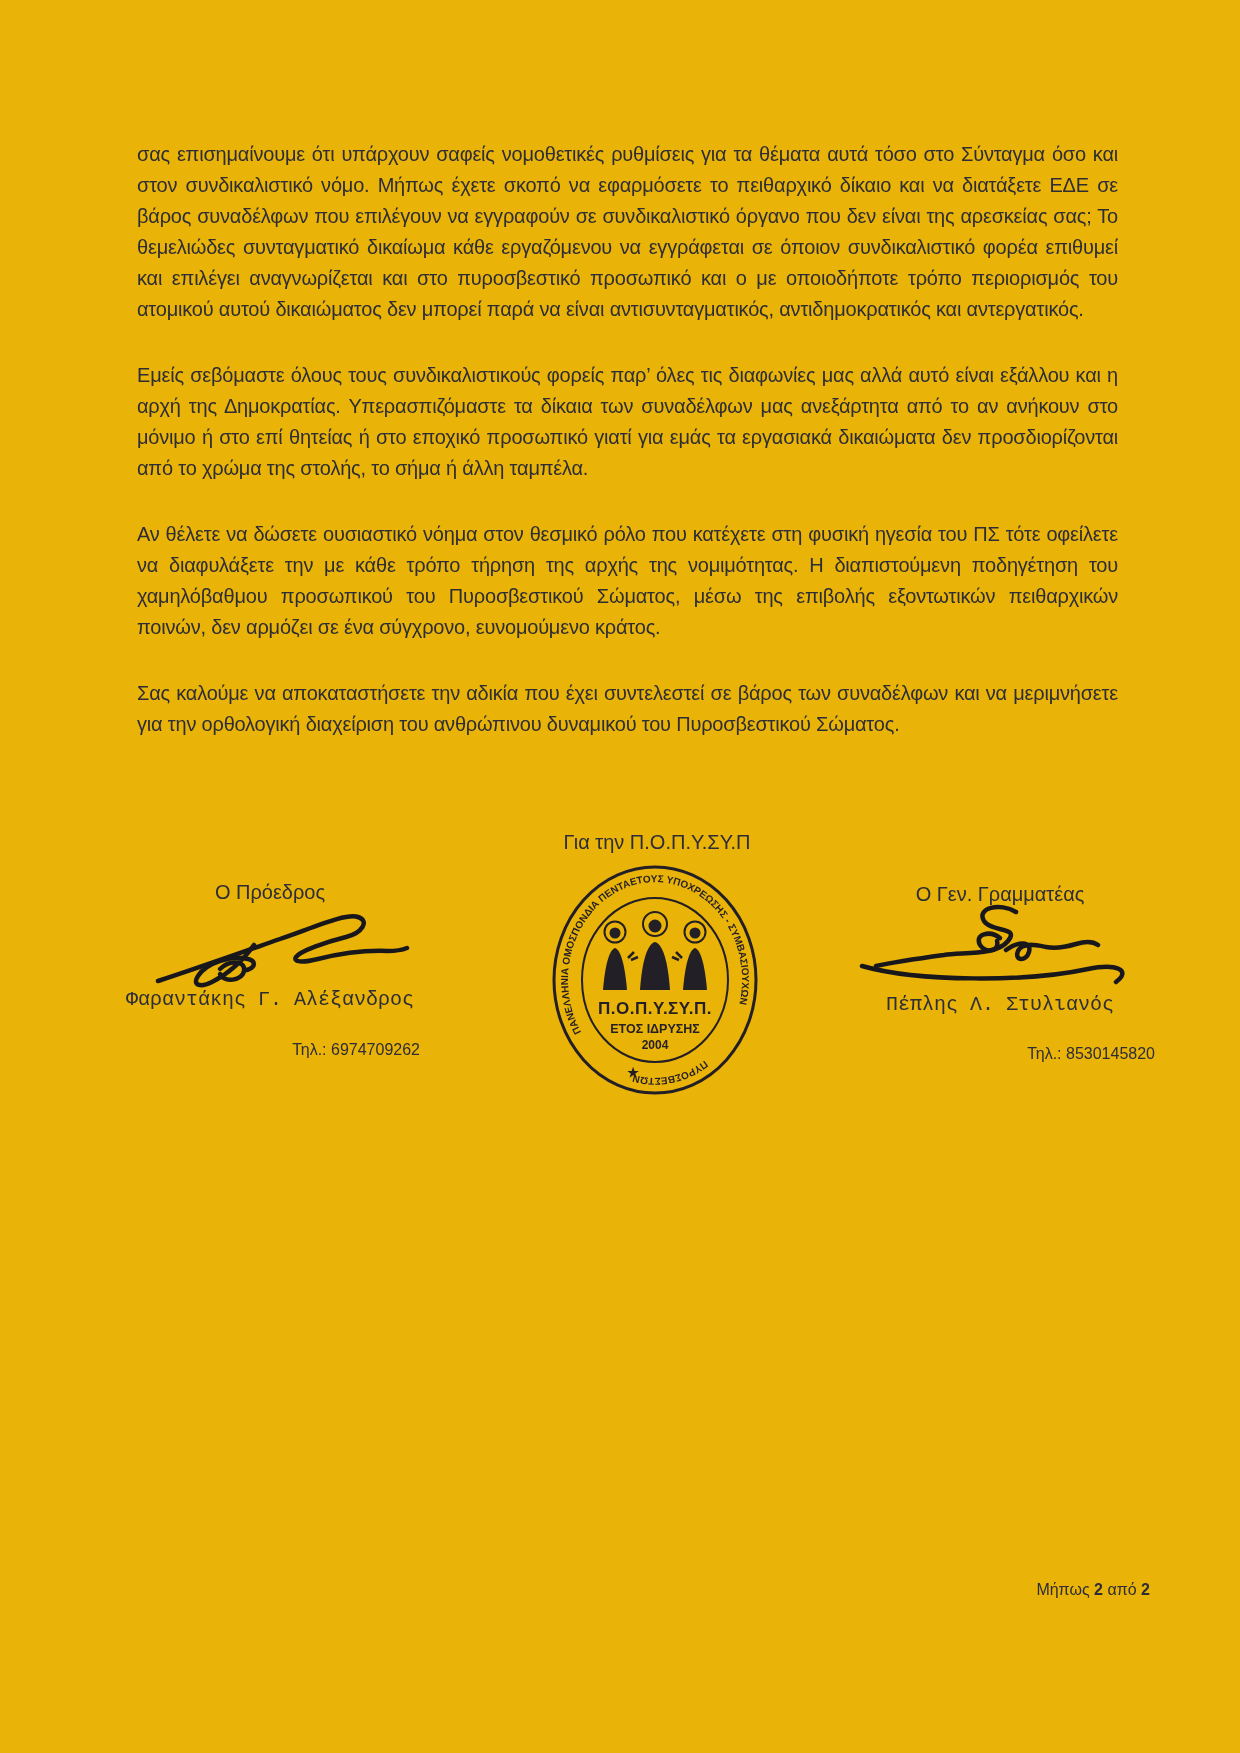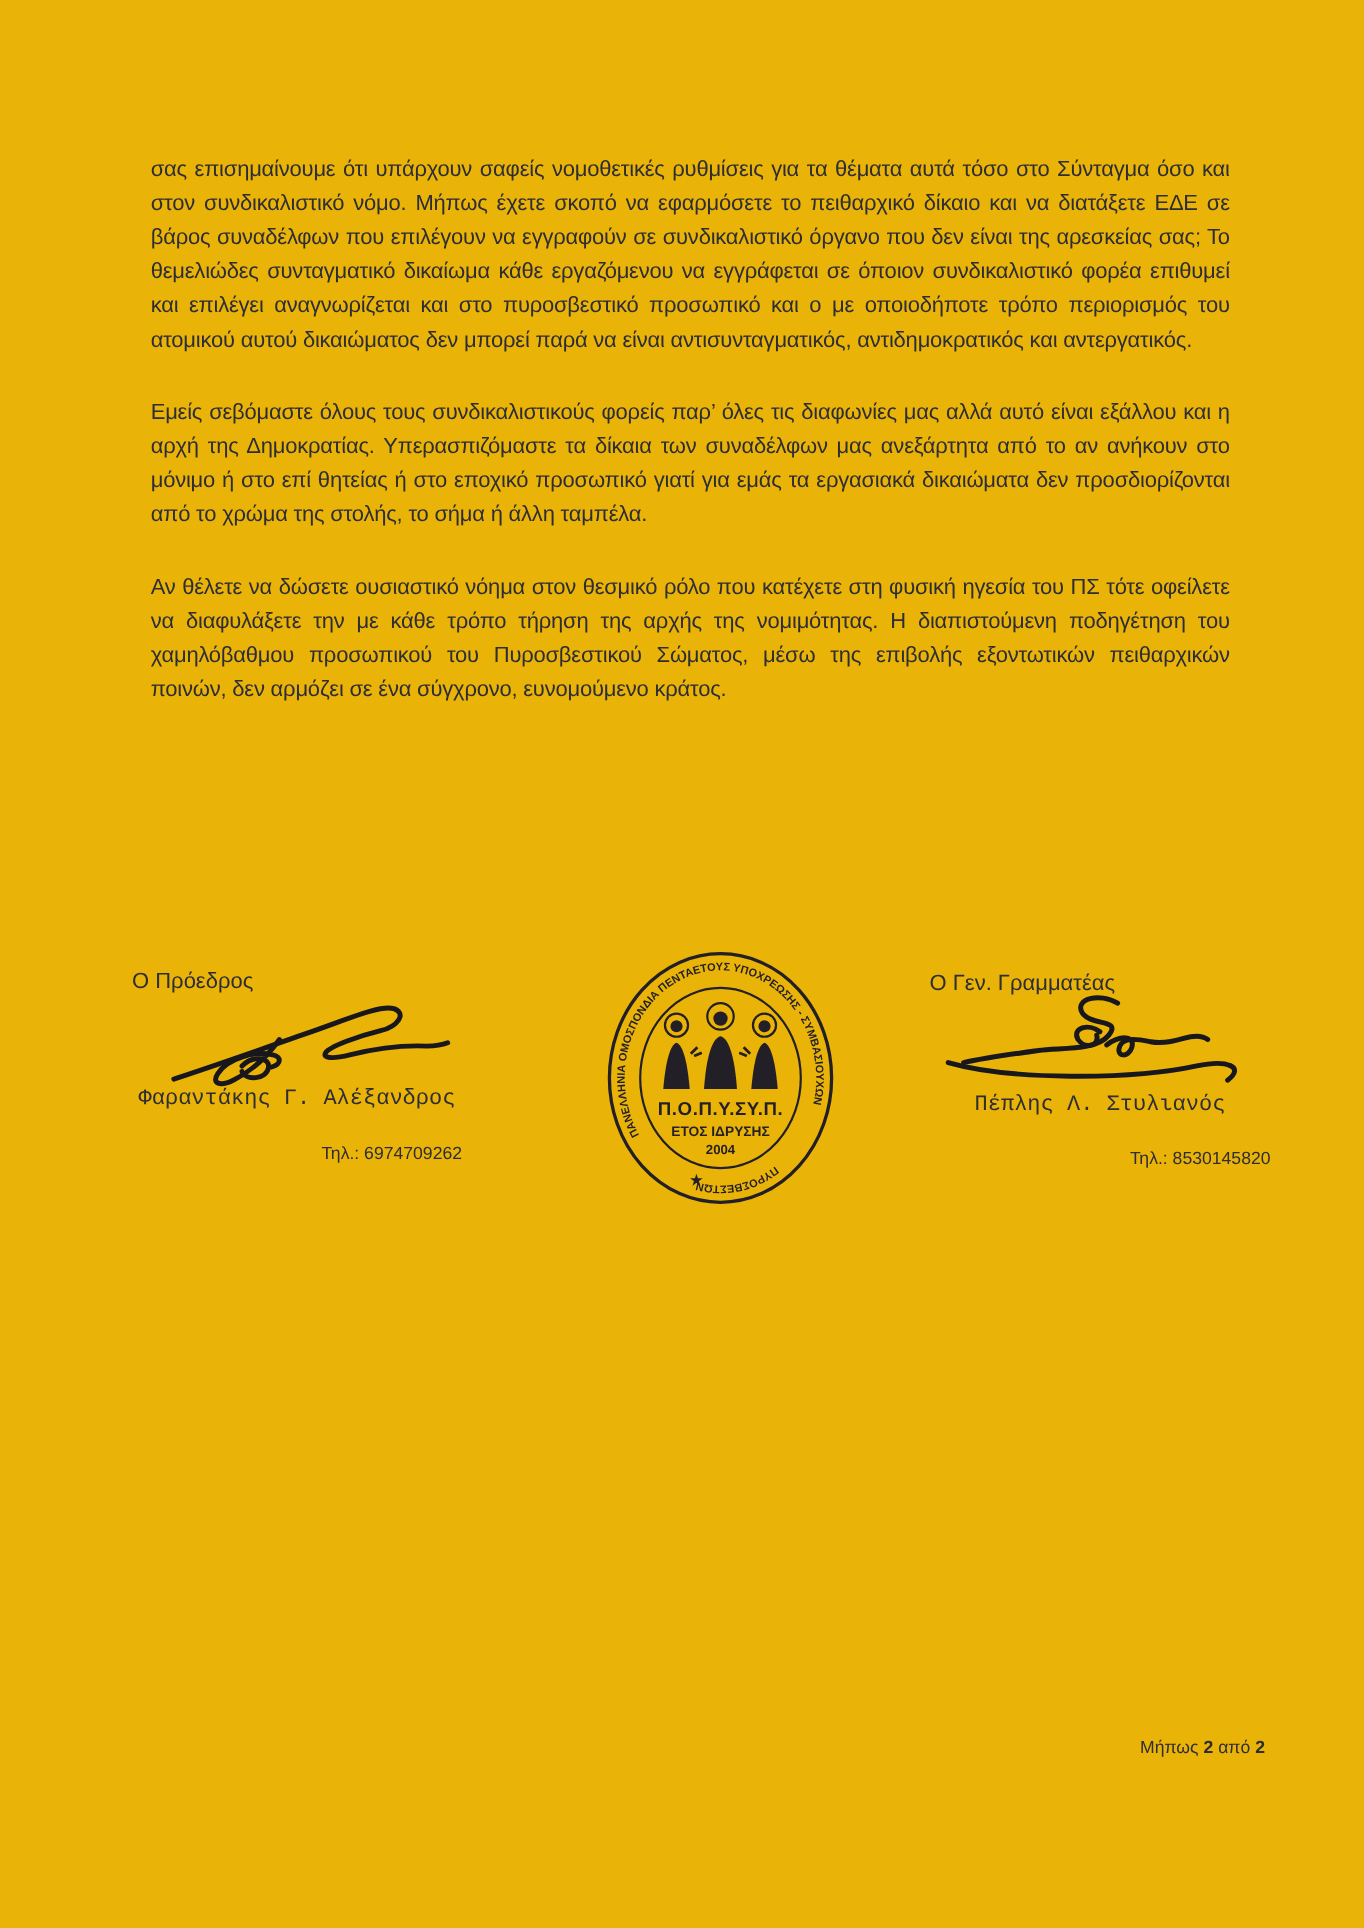--- a/index.html
+++ b/index.html
@@ -29,21 +29,21 @@
   }
 
   .sig-heading {
     position: absolute;
     left: 447px;
     top: 831px;
     width: 420px;
     text-align: center;
     font-size: 20px;
   }
-  .sig-label   { position: absolute; text-align: left; font-size: 20px; }
+  .sig-label   { position: absolute; text-align: center; font-size: 20px; }
   .sig-name    { position: absolute; text-align: center; font-size: 20px; font-family: Liberation Mono, monospace; }
   .sig-phone   { position: absolute; text-align: right; font-size: 16px; }
 
   .signature-svg { position: absolute; }
   .stamp-svg { position: absolute; left: 549px; top: 862px; }
 
   .stamp-ring-text {
     font-family: "Liberation Sans", sans-serif;
     font-weight: bold;
     font-size: 10px;
@@ -76,22 +76,24 @@
 </style>
 </head>
 <body>
 
 <div class="page">
 
   <div class="body-text">
     <p>σας επισημαίνουμε ότι υπάρχουν σαφείς νομοθετικές ρυθμίσεις για τα θέματα αυτά τόσο στο Σύνταγμα όσο και στον συνδικαλιστικό νόμο. Μήπως έχετε σκοπό να εφαρμόσετε το πειθαρχικό δίκαιο και να διατάξετε ΕΔΕ σε βάρος συναδέλφων που επιλέγουν να εγγραφούν σε συνδικαλιστικό όργανο που δεν είναι της αρεσκείας σας; Το θεμελιώδες συνταγματικό δικαίωμα κάθε εργαζόμενου να εγγράφεται σε όποιον συνδικαλιστικό φορέα επιθυμεί και επιλέγει αναγνωρίζεται και στο πυροσβεστικό προσωπικό και ο με οποιοδήποτε τρόπο περιορισμός του ατομικού αυτού δικαιώματος δεν μπορεί παρά να είναι αντισυνταγματικός, αντιδημοκρατικός και αντεργατικός.</p>
     <p>Εμείς σεβόμαστε όλους τους συνδικαλιστικούς φορείς παρ’ όλες τις διαφωνίες μας αλλά αυτό είναι εξάλλου και η αρχή της Δημοκρατίας. Υπερασπιζόμαστε τα δίκαια των συναδέλφων μας ανεξάρτητα από το αν ανήκουν στο μόνιμο ή στο επί θητείας ή στο εποχικό προσωπικό γιατί για εμάς τα εργασιακά δικαιώματα δεν προσδιορίζονται από το χρώμα της στολής, το σήμα ή άλλη ταμπέλα.</p>
     <p>Αν θέλετε να δώσετε ουσιαστικό νόημα στον θεσμικό ρόλο που κατέχετε στη φυσική ηγεσία του ΠΣ τότε οφείλετε να διαφυλάξετε την με κάθε τρόπο τήρηση της αρχής της νομιμότητας. Η διαπιστούμενη ποδηγέτηση του χαμηλόβαθμου προσωπικού του Πυροσβεστικού Σώματος, μέσω της επιβολής εξοντωτικών πειθαρχικών ποινών, δεν αρμόζει σε ένα σύγχρονο, ευνομούμενο κράτος.</p>
+    <p>Σας καλούμε να αποκαταστήσετε την αδικία που έχει συντελεστεί σε βάρος των συναδέλφων και να μεριμνήσετε για την ορθολογική διαχείριση του ανθρώπινου δυναμικού του Πυροσβεστικού Σώματος.</p>
   </div>
 
+  <div class="sig-heading">Για την Π.Ο.Π.Υ.ΣΥ.Π</div>
 
   <div class="sig-label" style="left:120px; top:881px; width:300px;">Ο Πρόεδρος</div>
 
   <svg class="signature-svg" style="left:150px; top:903px;" width="265" height="90" viewBox="0 0 265 90" aria-hidden="true">
     <g fill="none" stroke="#18181c" stroke-width="4.5" stroke-linecap="round" stroke-linejoin="round">
       <path d="M8,78 C45,66 90,50 130,36 C165,24 196,10 208,14 C220,18 212,30 196,34 C176,39 150,48 146,54 C143,59 152,60 168,56 C188,51 215,47 238,48 C246,48 252,47 257,45"></path>
       <path d="M104,42 C94,56 80,70 62,79 C50,85 42,82 48,73 C57,59 82,52 98,56 C106,58 106,64 97,67"></path>
       <path d="M70,66 C80,56 96,58 94,68 C92,78 74,80 70,71"></path>
     </g>
   </svg>

